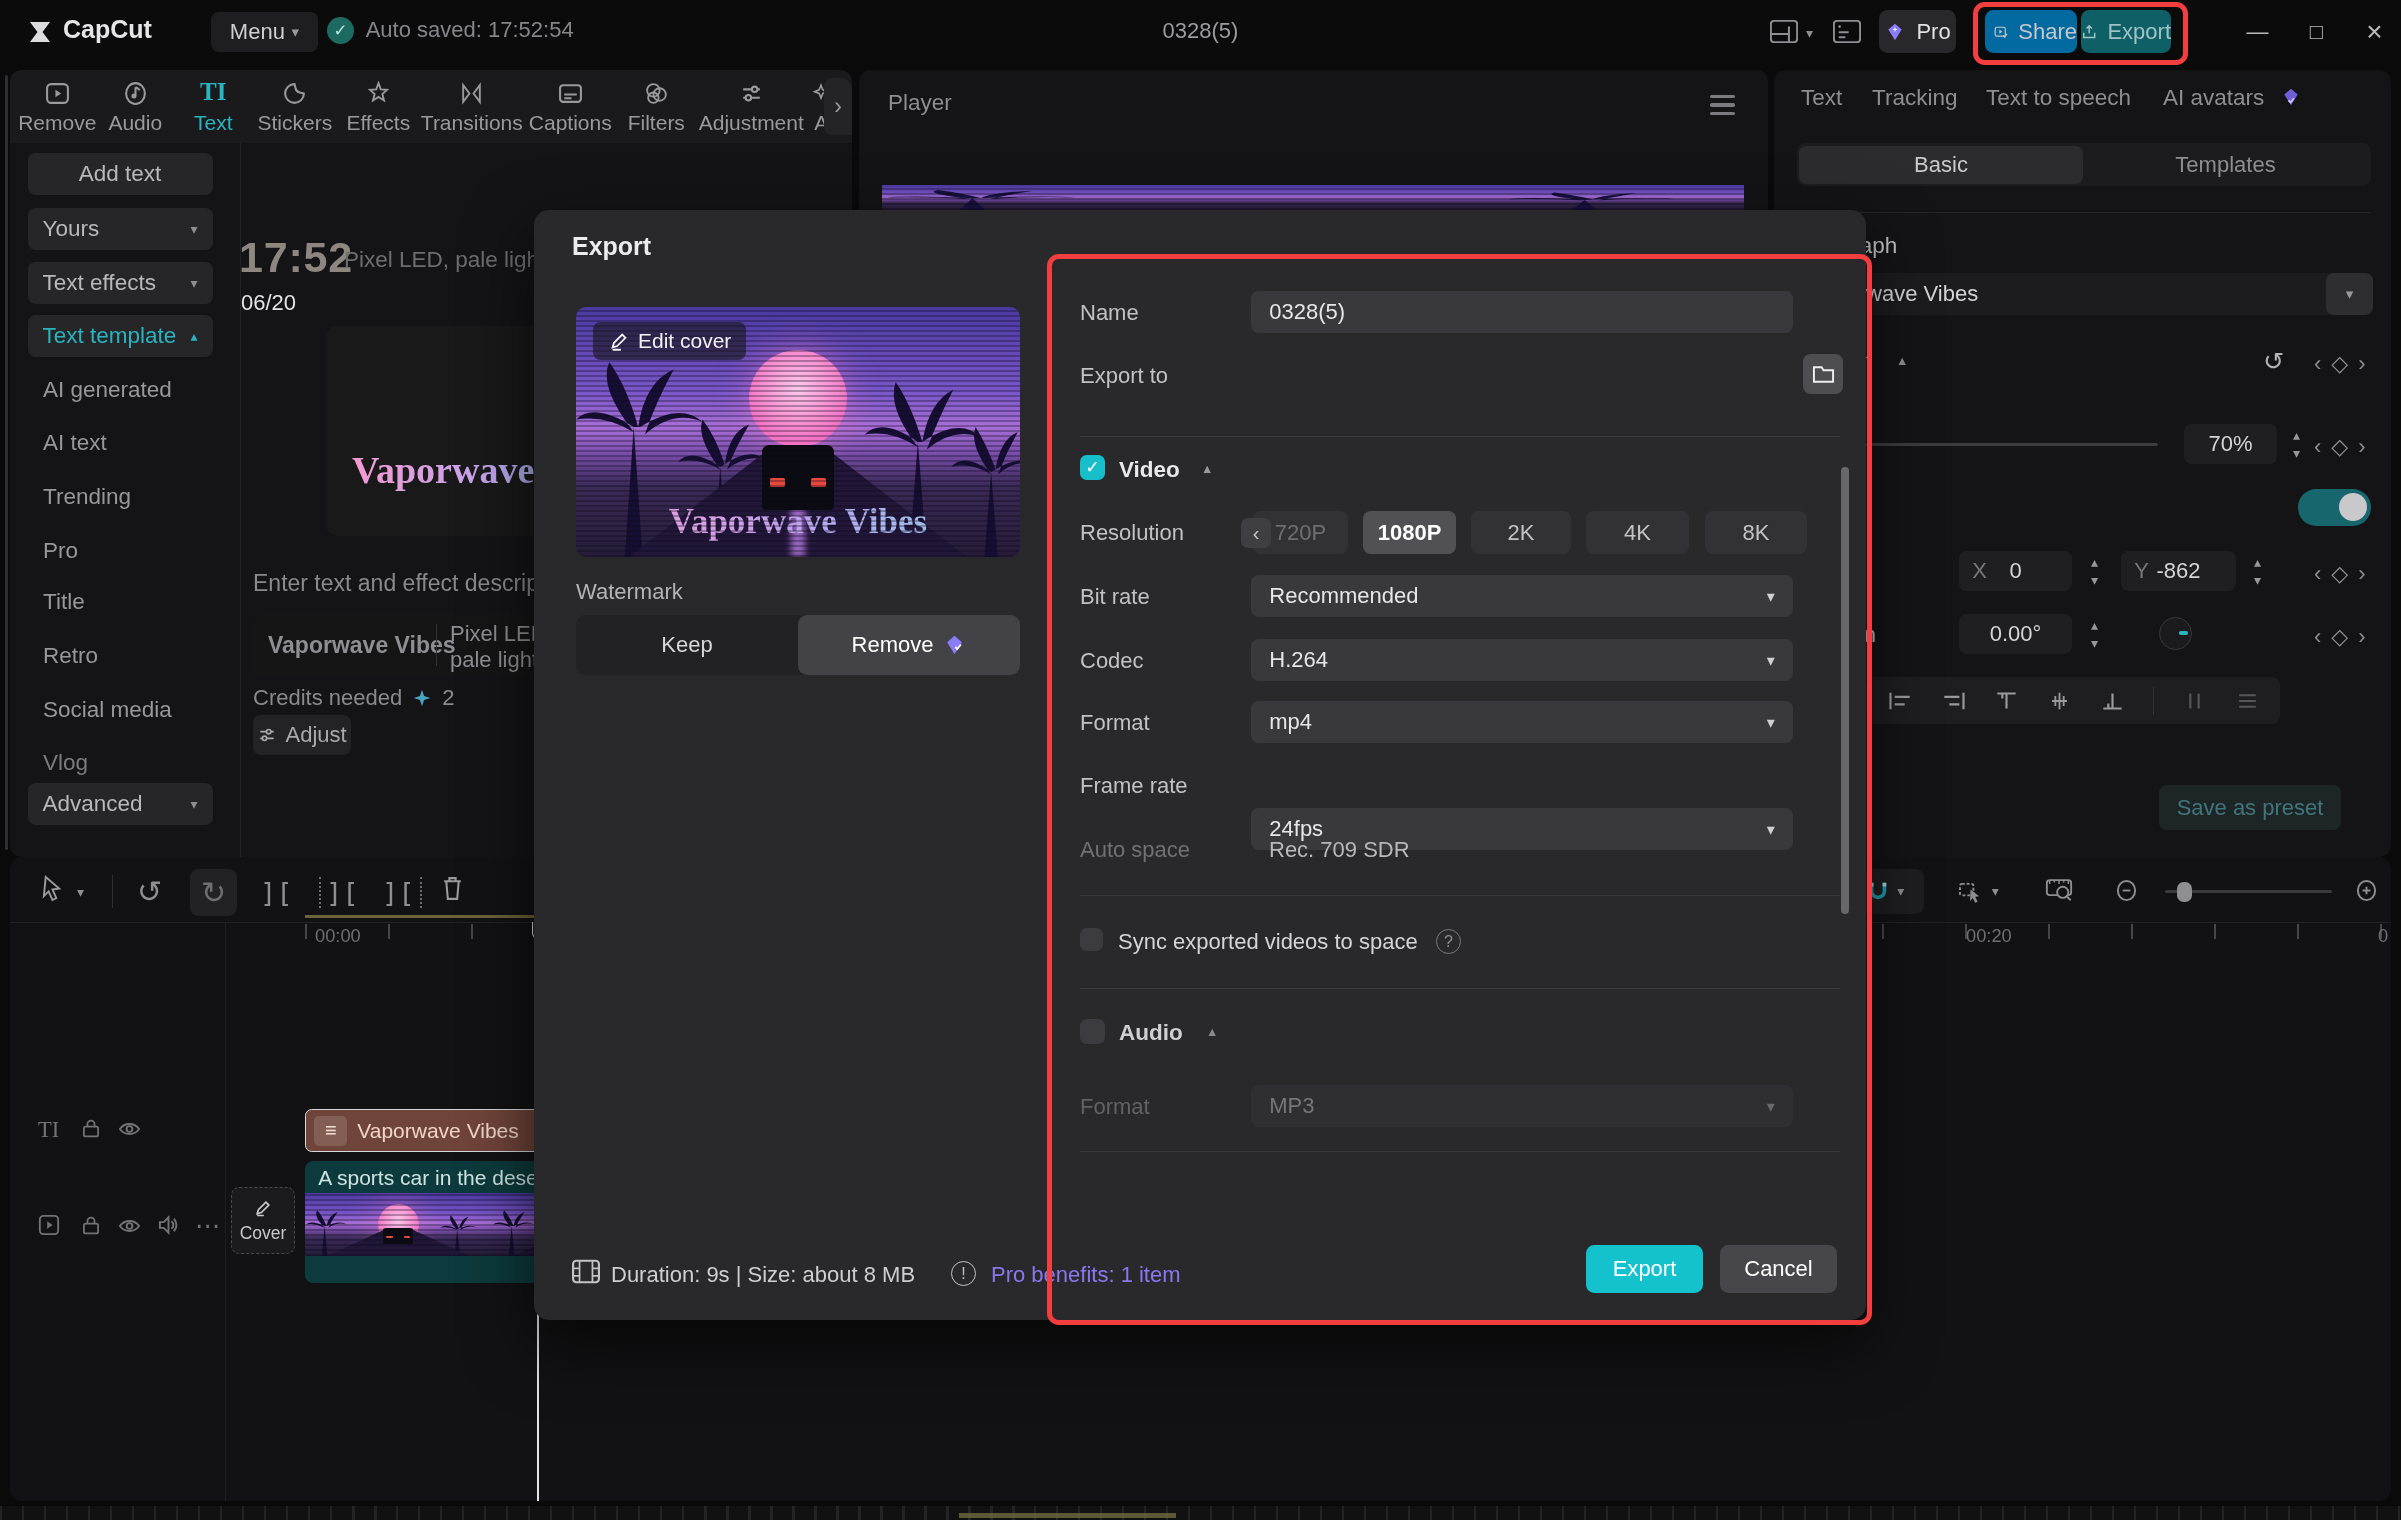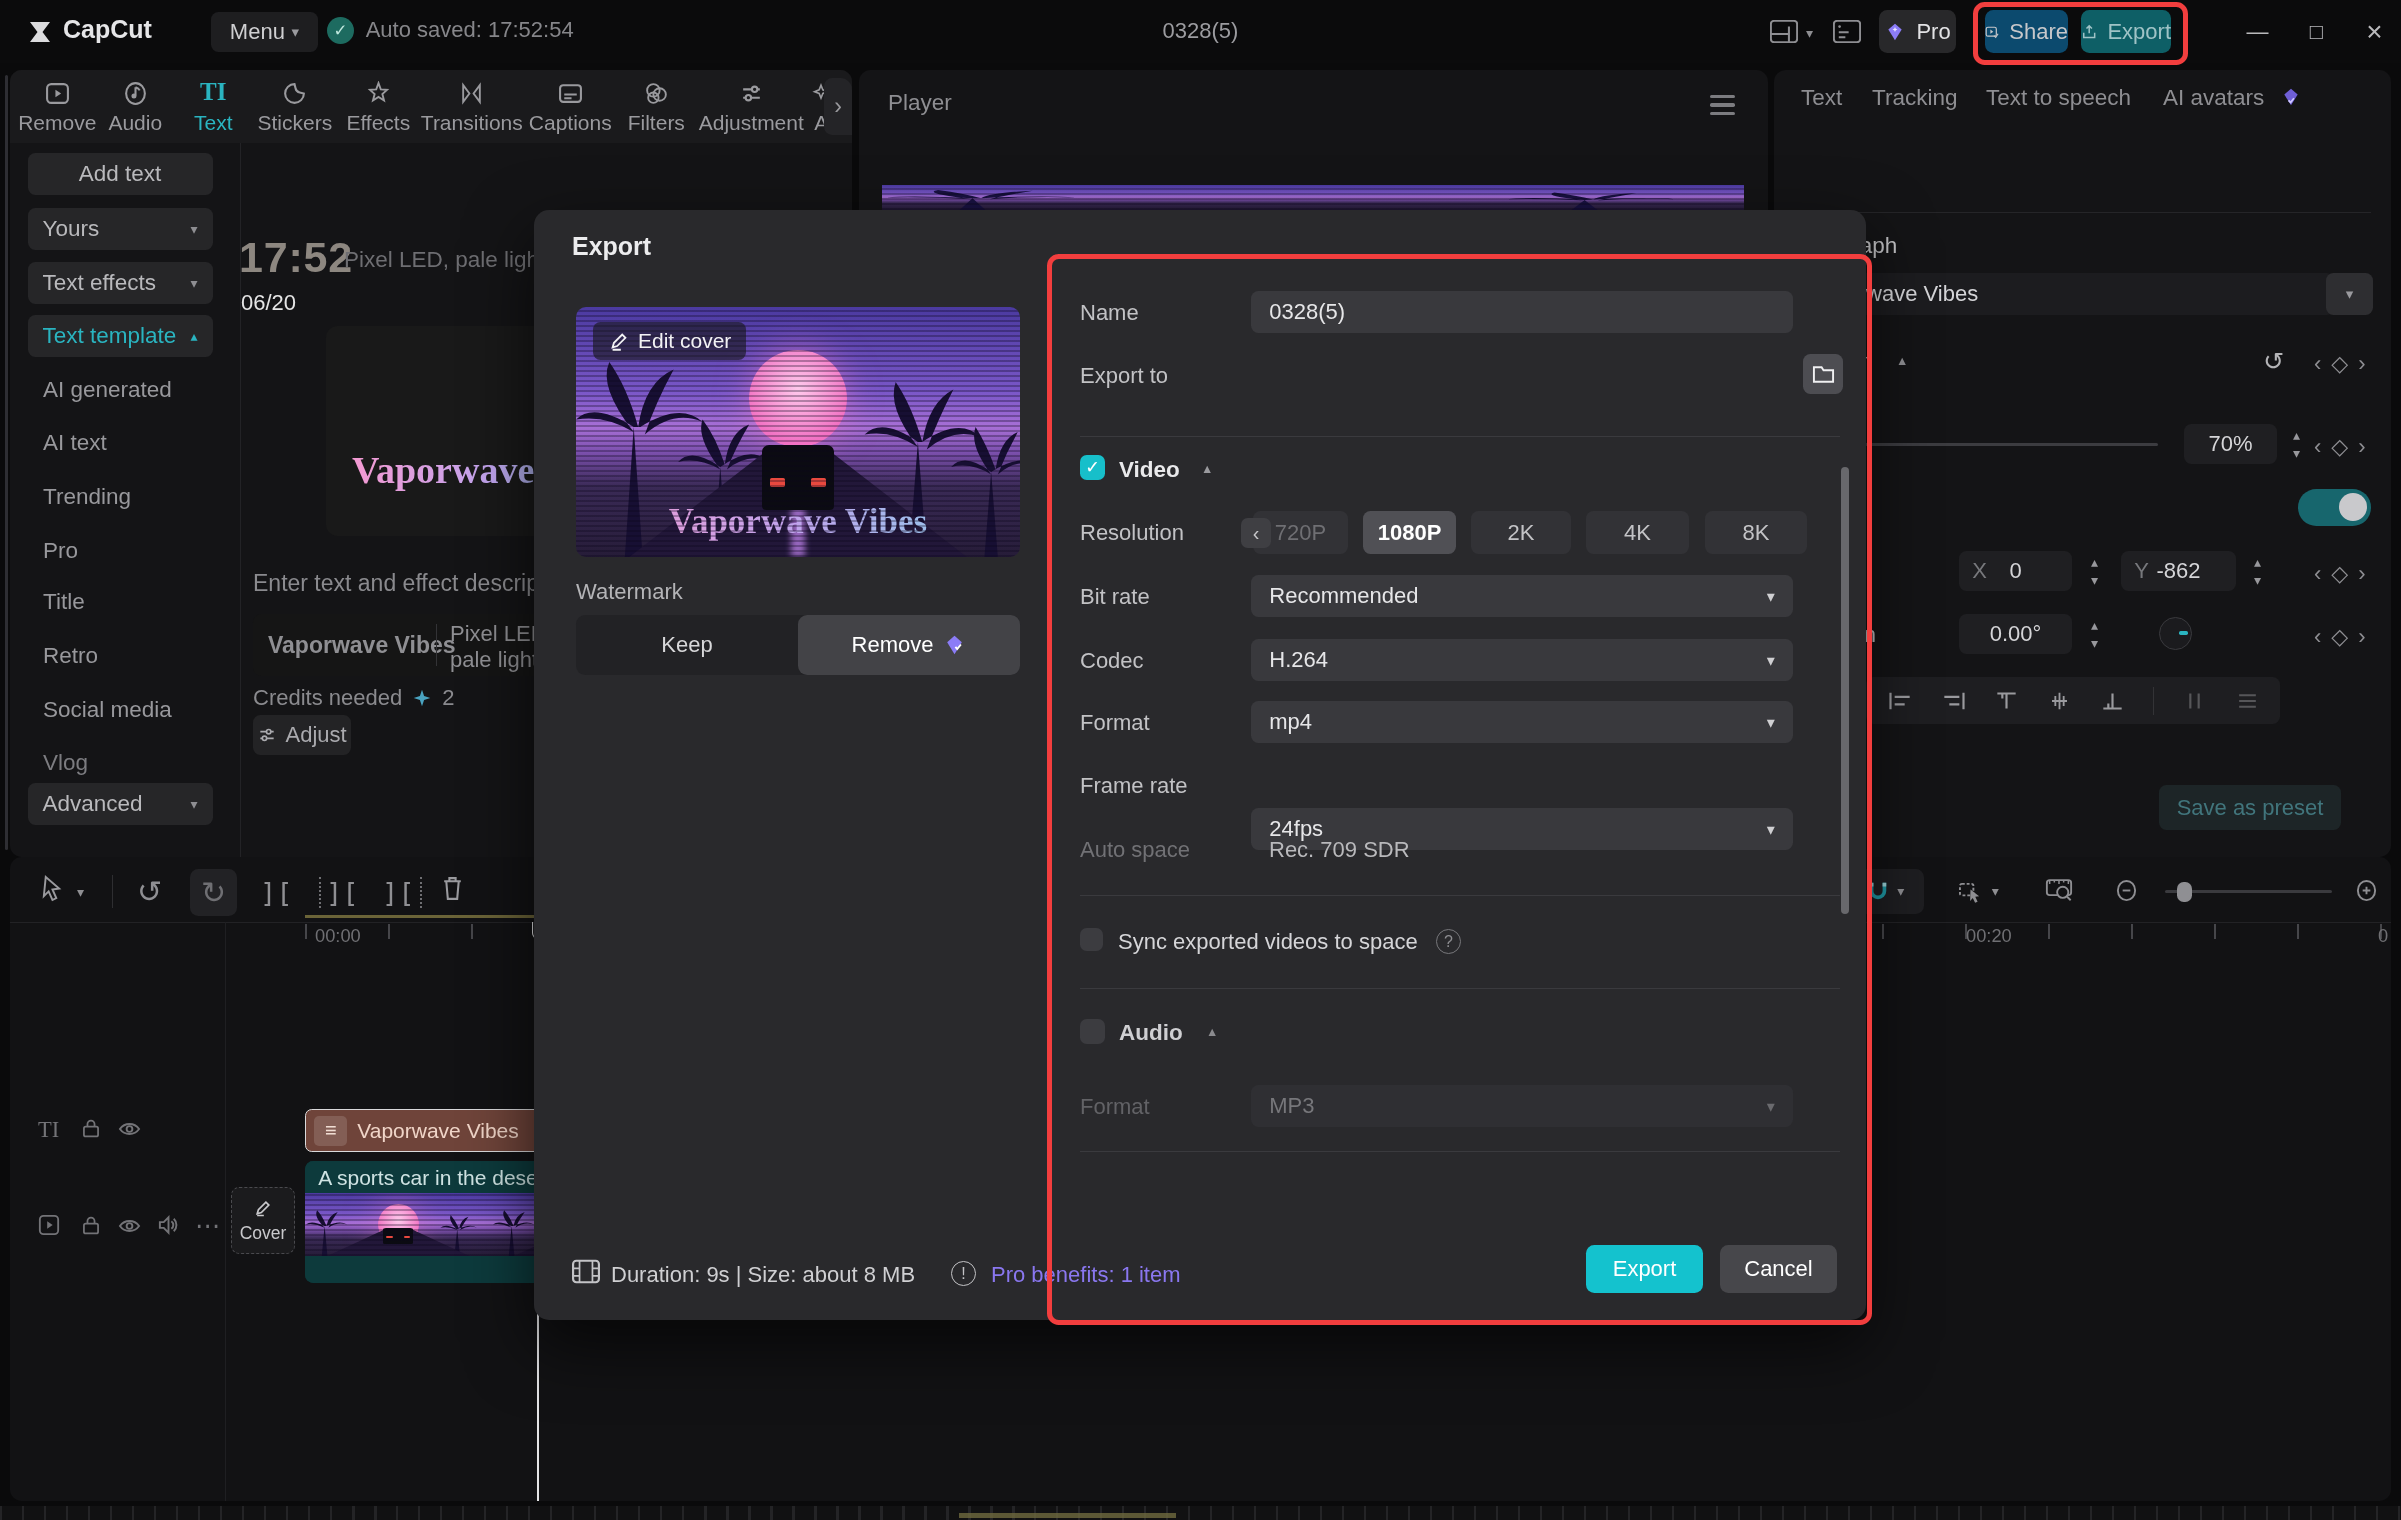--- a/index.html
+++ b/index.html
@@ -169,21 +169,21 @@
           <circle cx="8" cy="8" r="1.6" fill="#8e8e92"></circle>
         </svg>
     </div>
     <div class="tb-btn" style="left:1879px;width:77px;background:#28282a;color:#e2e2e4;">
       <svg width="22" height="20" viewBox="0 0 24 24">
           <path d="M12 2 l8 7 -8 13 -8 -13 z" fill="#8b7cf7"></path>
           <path d="M12 6 l1 2 2 1 -2 1 -1 2 -1 -2 -2 -1 2 -1 z" fill="#e9e4ff"></path>
         </svg>
       <span>Pro</span>
     </div>
-    <div class="tb-btn" style="left:1985px;width:83px;background:#0c4a6e;color:#c7c7ca;">
+    <div class="tb-btn" style="left:1985px;width:83px;background:#0369a1;color:#c7c7ca;padding-left:9px;">
       <svg width="22" height="20" viewBox="0 0 24 24">
           <rect x="2" y="4" width="17" height="15" rx="3" fill="none" stroke="#c7c7ca" stroke-width="2"></rect>
           <path d="M9 8 l5 3.5 -5 3.5 z" fill="#c7c7ca"></path>
           <path d="M15 18 l3 3 4 -6" stroke="#c7c7ca" stroke-width="2" fill="none"></path>
         </svg>
       <span>Share</span>
     </div>
     <div class="tb-btn" style="left:2081px;width:90px;background:#0e5f66;color:#9fc3c6;">
       <svg width="20" height="20" viewBox="0 0 24 24">
           <path d="M12 14 V3 M8 7 l4 -4 4 4 M4 13 v7 h16 v-7" fill="none" stroke="#9fc3c6" stroke-width="2.2"></path>
@@ -366,20 +366,24 @@
   <div id="inspector" class="panel">
     <div class="insp-tab teal" style="left:27px;">Text</div>
     <div class="insp-tab" style="left:98px;">Tracking</div>
     <div class="insp-tab" style="left:212px;">Text to speech</div>
     <div class="insp-tab" style="left:389px;">AI avatars</div>
     <svg class="abs" style="left:506px;top:16.7px;" width="22" height="20" viewBox="0 0 24 24">
         <path d="M12 2 l8 7 -8 13 -8 -13 z" fill="#6f5fd6"></path>
         <path d="M9 16 l2.5 2.5 4 -5" stroke="#cfc8ff" stroke-width="2" fill="none"></path>
       </svg>
 
+    <div class="subtabs">
+      <div class="subtab-active">Basic</div>
+      <div class="subtab-plain">Templates</div>
+    </div>
     <div class="insp-divider"></div>
 
     <div class="insp-label" style="left:18.3px;top:163px;">Paragraph</div>
     <div class="valbox" style="left:18.3px;top:203px;width:525px;height:42px;justify-content:flex-start;padding-left:16.7px;background:#1c1c1f;">Vaporwave Vibes</div>
     <div class="valbox" style="left:552px;top:203px;width:47px;height:42px;background:#2e2e31;">
       <span style="font-size:15px;color:#9a9a9e;">▾</span>
     </div>
 
     <div class="insp-label" style="left:18.3px;top:279px;">Position</div>
     <span class="abs" style="left:122px;top:284px;font-size:12.5px;color:#8e8e92;">▲</span>

